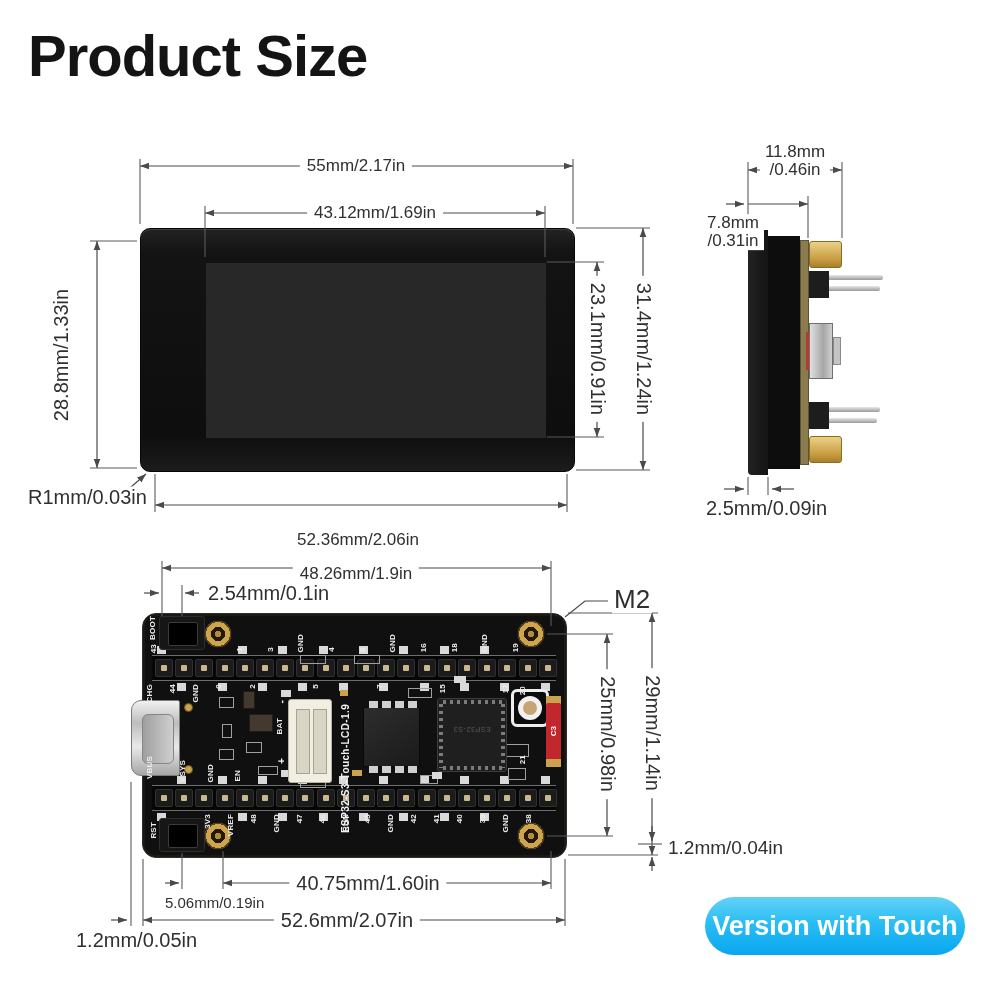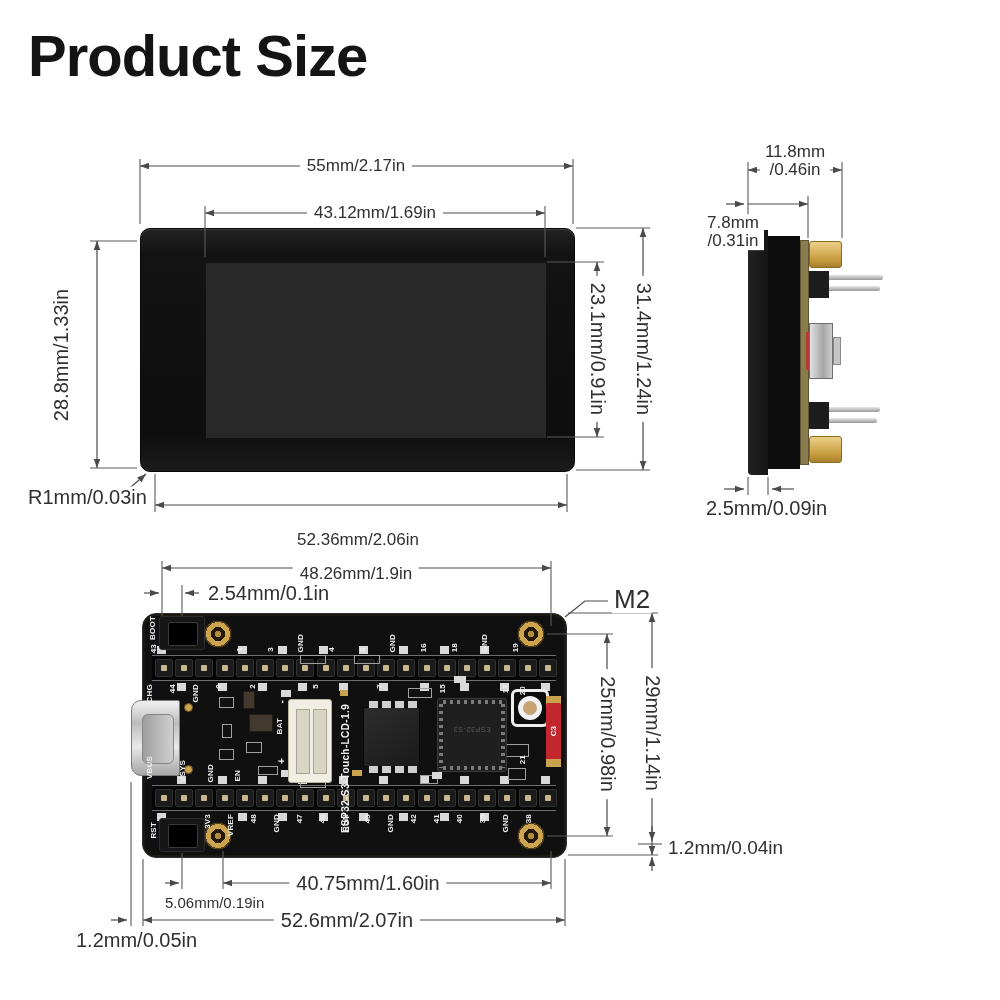--- a/index.html
+++ b/index.html
@@ -431,20 +431,21 @@
   <div class="dim l" style="left:204px;top:593px;font-size:20px;">2.54mm/0.1in</div>
   <div class="dim l" style="left:612px;top:600px;font-size:26px;padding:0 2px;">M2</div>
   <div class="dim r90" style="left:607px;top:734px;font-size:20px;">25mm/0.98in</div>
   <div class="dim r90" style="left:652px;top:733px;font-size:20px;">29mm/1.14in</div>
   <div class="dim l" style="left:664px;top:848px;font-size:19px;">1.2mm/0.04in</div>
   <div class="dim" style="left:368px;top:883px;font-size:20px;">40.75mm/1.60in</div>
   <div class="dim l" style="left:161px;top:903px;font-size:15px;">5.06mm/0.19in</div>
   <div class="dim" style="left:347px;top:920px;font-size:20px;">52.6mm/2.07in</div>
   <div class="dim l" style="left:72px;top:940px;font-size:20px;">1.2mm/0.05in</div>
 
+  <div class="badge">Version with Touch</div>
 <div class="fp" style="left: 157px; top: 646px; width: 9px; height: 8px; background: rgb(217, 217, 217);"></div>
     <div class="fp" style="left: 157px; top: 813px; width: 9px; height: 8px; background: rgb(217, 217, 217);"></div>
     <div class="fp" style="left: 177.2px; top: 683px; width: 9px; height: 8px; background: rgb(217, 217, 217);"></div>
     <div class="fp" style="left: 177.2px; top: 776px; width: 9px; height: 8px; background: rgb(217, 217, 217);"></div>
     <div class="fp" style="left: 217.6px; top: 683px; width: 9px; height: 8px; background: rgb(217, 217, 217);"></div>
     <div class="fp" style="left: 217.6px; top: 776px; width: 9px; height: 8px; background: rgb(217, 217, 217);"></div>
     <div class="fp" style="left: 237.8px; top: 646px; width: 9px; height: 8px; background: rgb(217, 217, 217);"></div>
     <div class="fp" style="left: 237.8px; top: 813px; width: 9px; height: 8px; background: rgb(217, 217, 217);"></div>
     <div class="fp" style="left: 258px; top: 683px; width: 9px; height: 8px; background: rgb(217, 217, 217);"></div>
     <div class="fp" style="left: 258px; top: 776px; width: 9px; height: 8px; background: rgb(217, 217, 217);"></div>

